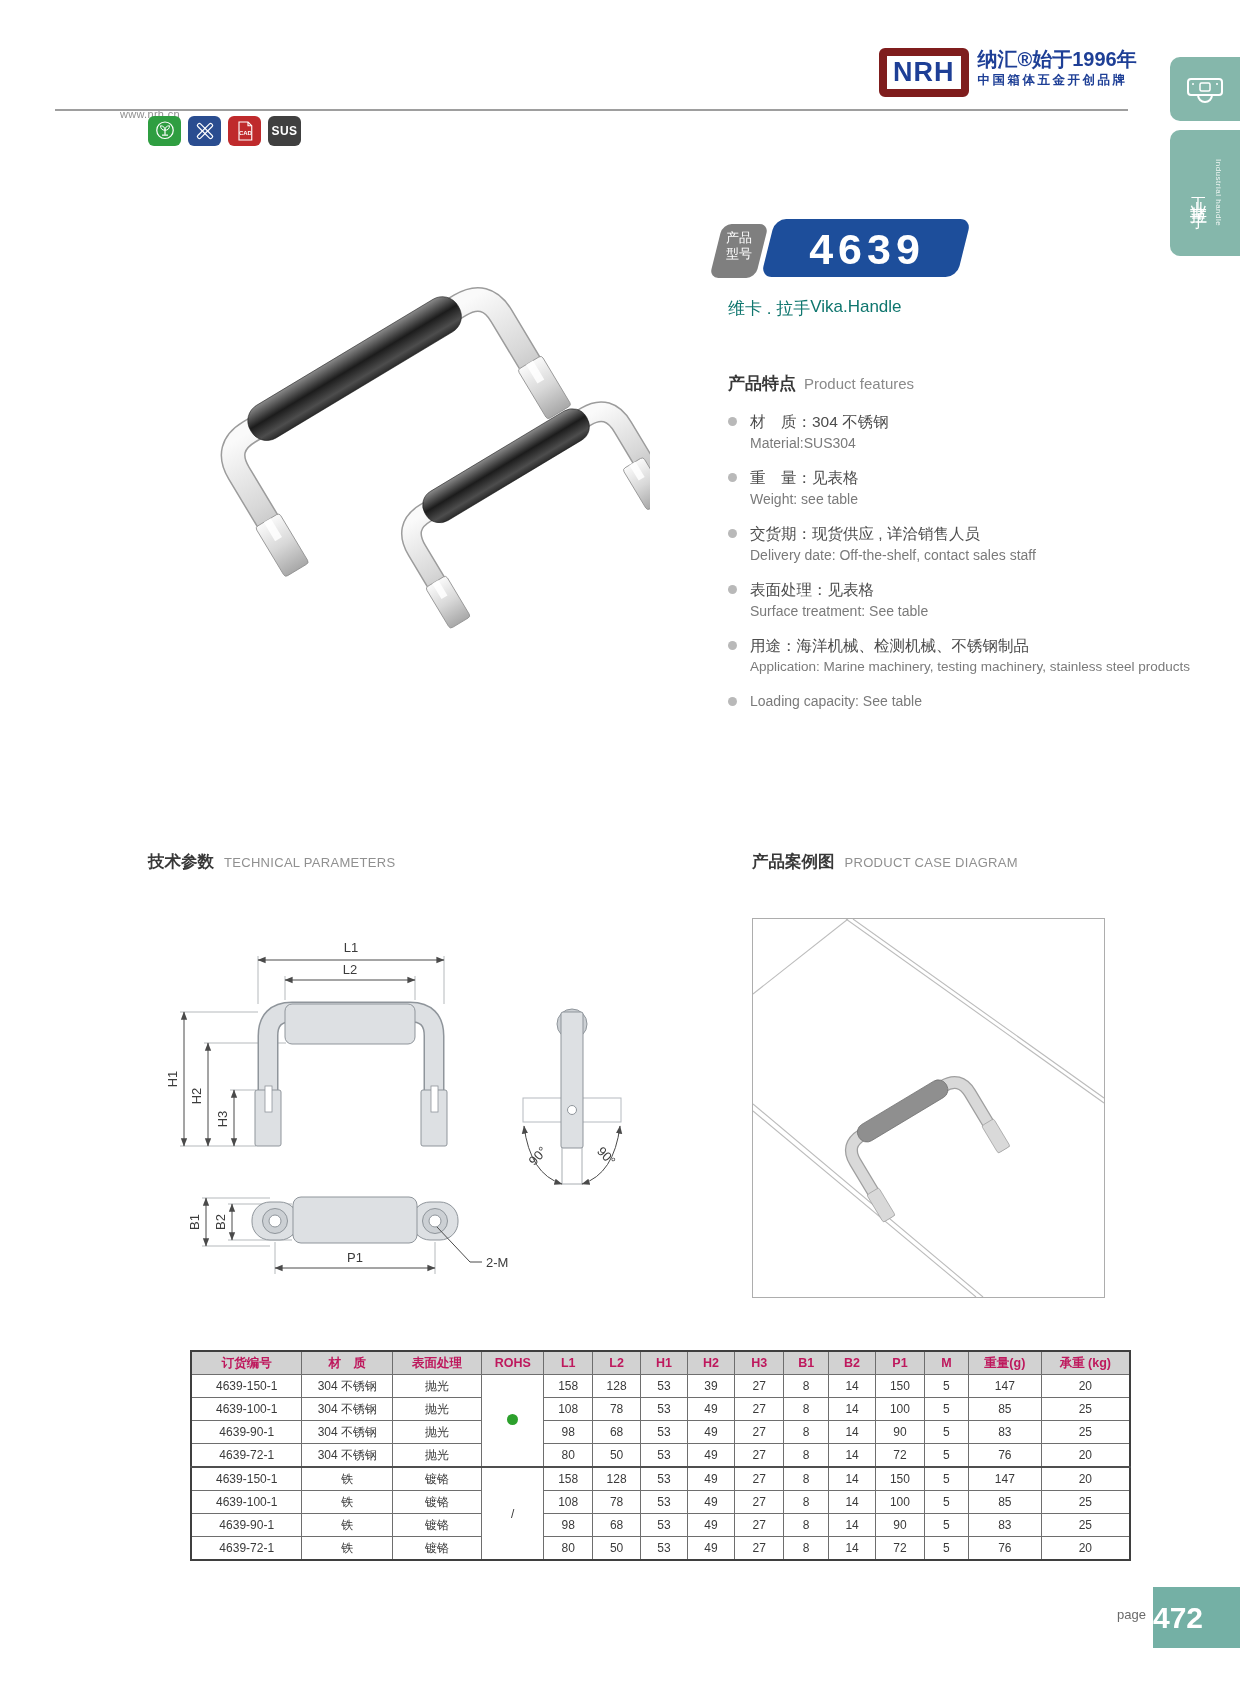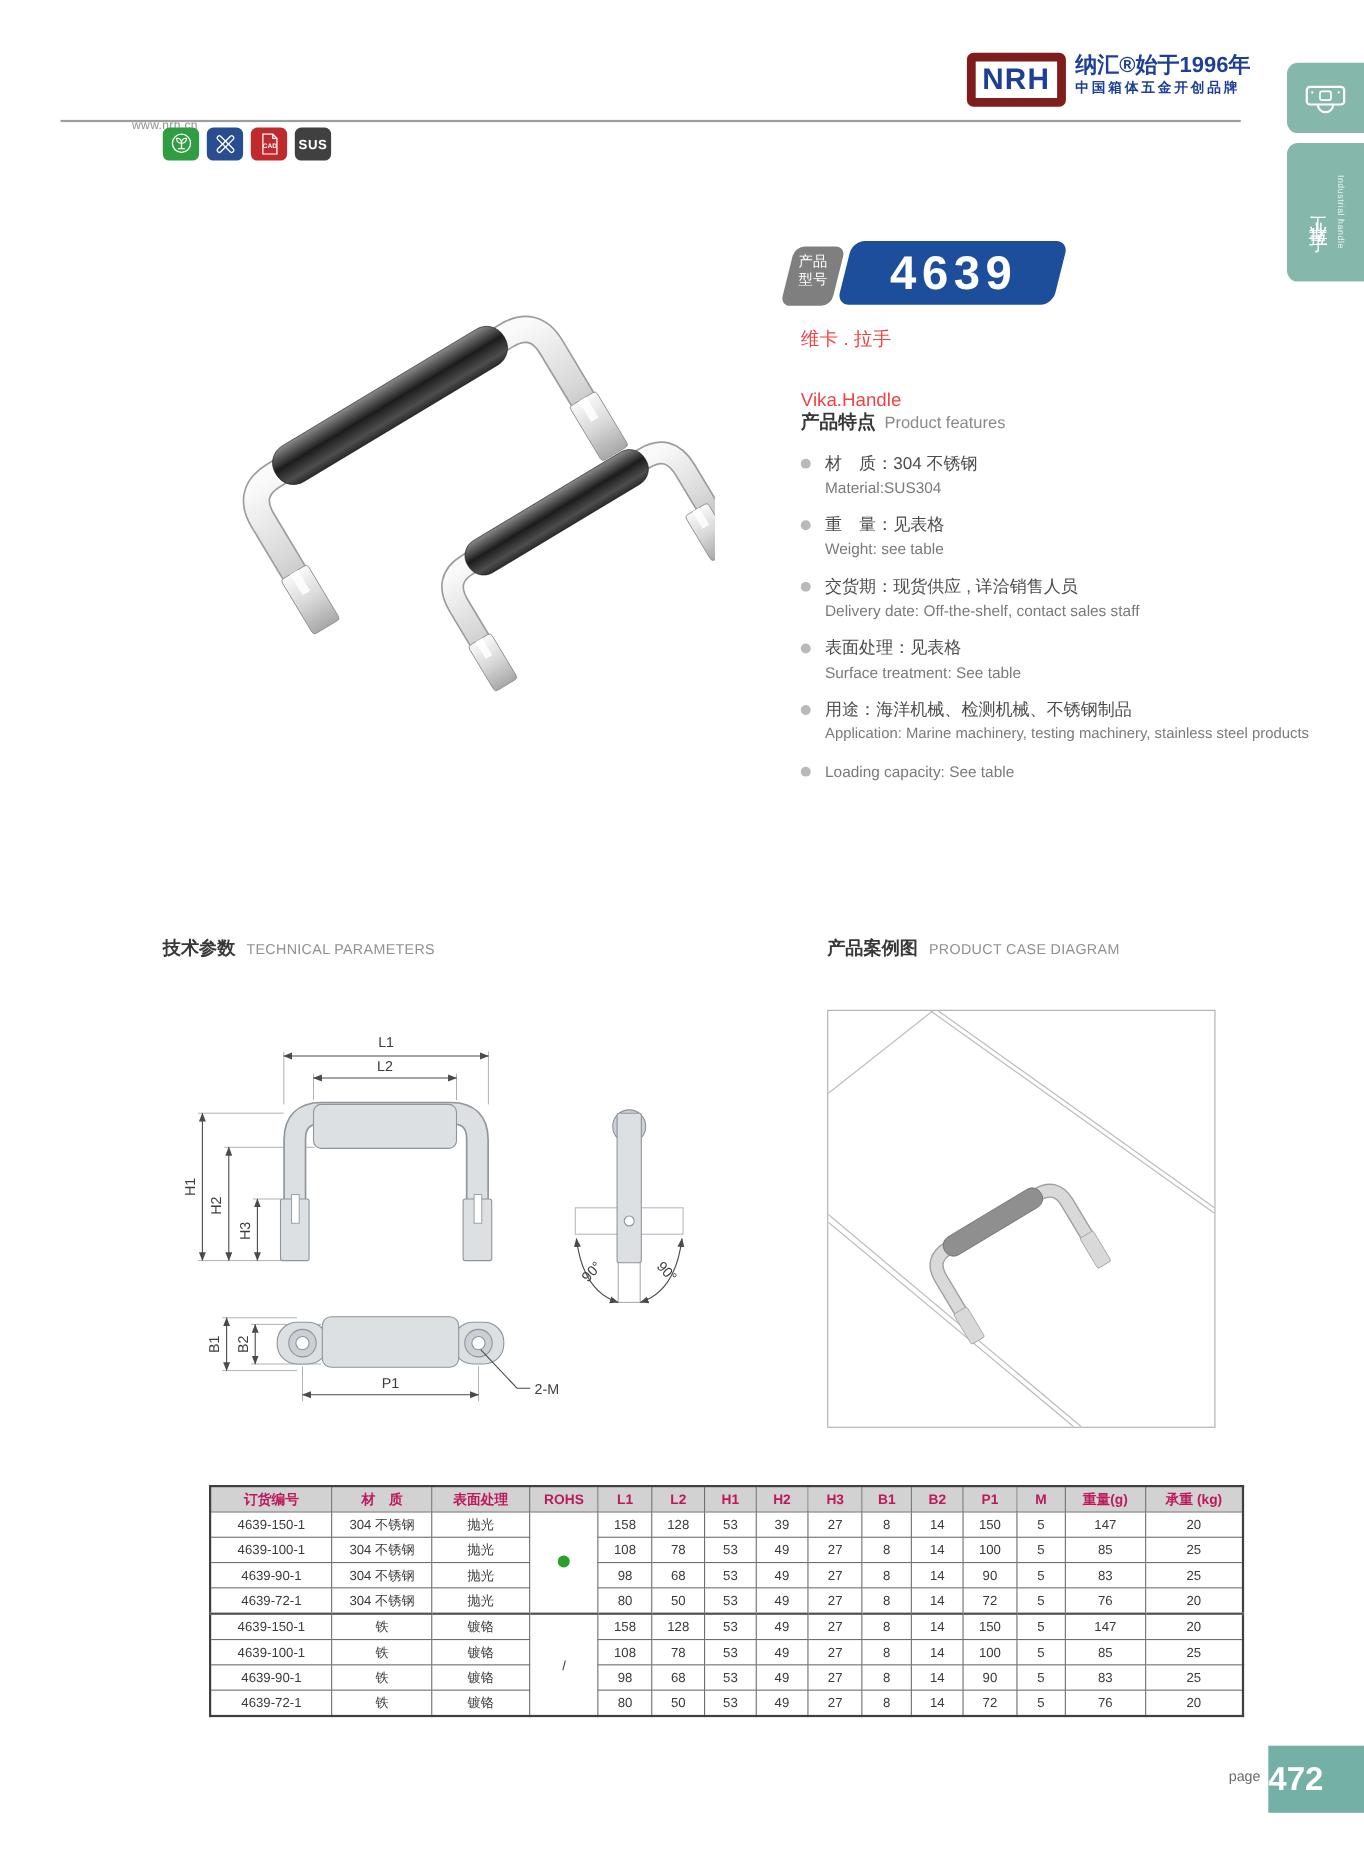--- a/index.html
+++ b/index.html
@@ -35,21 +35,21 @@
 
   
   .model-tag-bg{left:716px;top:224px;width:46px;height:54px;background:#7f7f7f;border-radius:9px;
                 transform:skewX(-14deg);}
   .model-tag-text{left:712px;top:230px;width:54px;text-align:center;font-size:13px;color:#fff;
                   line-height:16px;font-weight:500;}
   .model-banner-bg{left:768px;top:219px;width:196px;height:58px;background:#1d4e9b;border-radius:11px;
                    transform:skewX(-14deg);}
   .model-number{left:772px;top:221px;width:190px;text-align:center;font-size:43px;font-weight:bold;
                 color:#fff;letter-spacing:5px;line-height:56px;}
-  .subtitle{left:728px;top:297px;display:flex;gap:34px;font-size:17px;color:#ef4444;flex-direction:column;}
+  .subtitle{left:728px;top:297px;display:flex;font-size:17px;color:#0f766e;}
 
   
   .features{left:728px;top:372px;width:480px;}
   .features-title{display:flex;align-items:baseline;gap:8px;margin-bottom:16px;}
   .ft-cn{font-size:17px;font-weight:bold;color:#383838;}
   .ft-en{font-size:15px;color:#8a8a8a;}
   .feature-item{position:relative;padding-left:22px;margin-top:14px;}
   .f-dot{position:absolute;left:0;top:6px;width:9px;height:9px;border-radius:50%;background:#b9b9b9;}
   .f-cn{font-size:15.5px;color:#4c4c4c;line-height:21px;}
   .f-en{font-size:14px;color:#7a7a7a;line-height:20px;margin-top:1px;}

